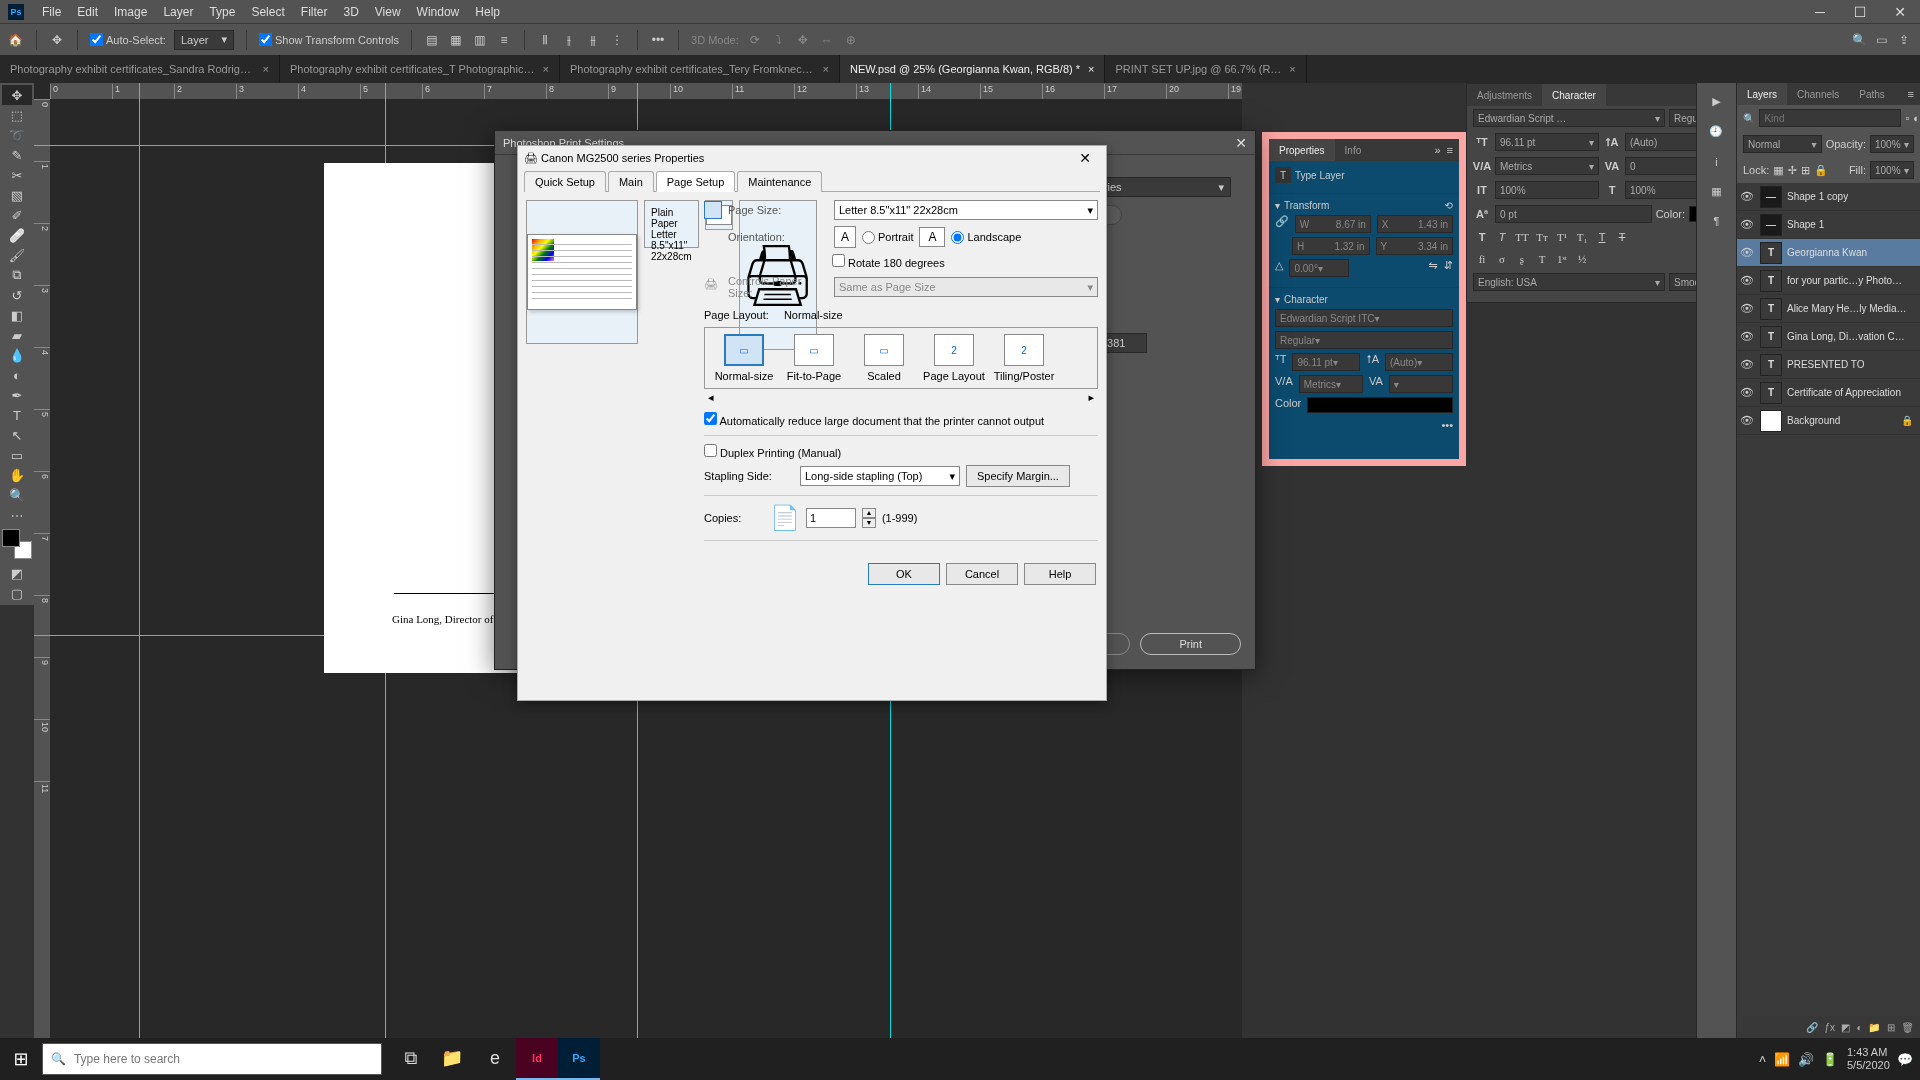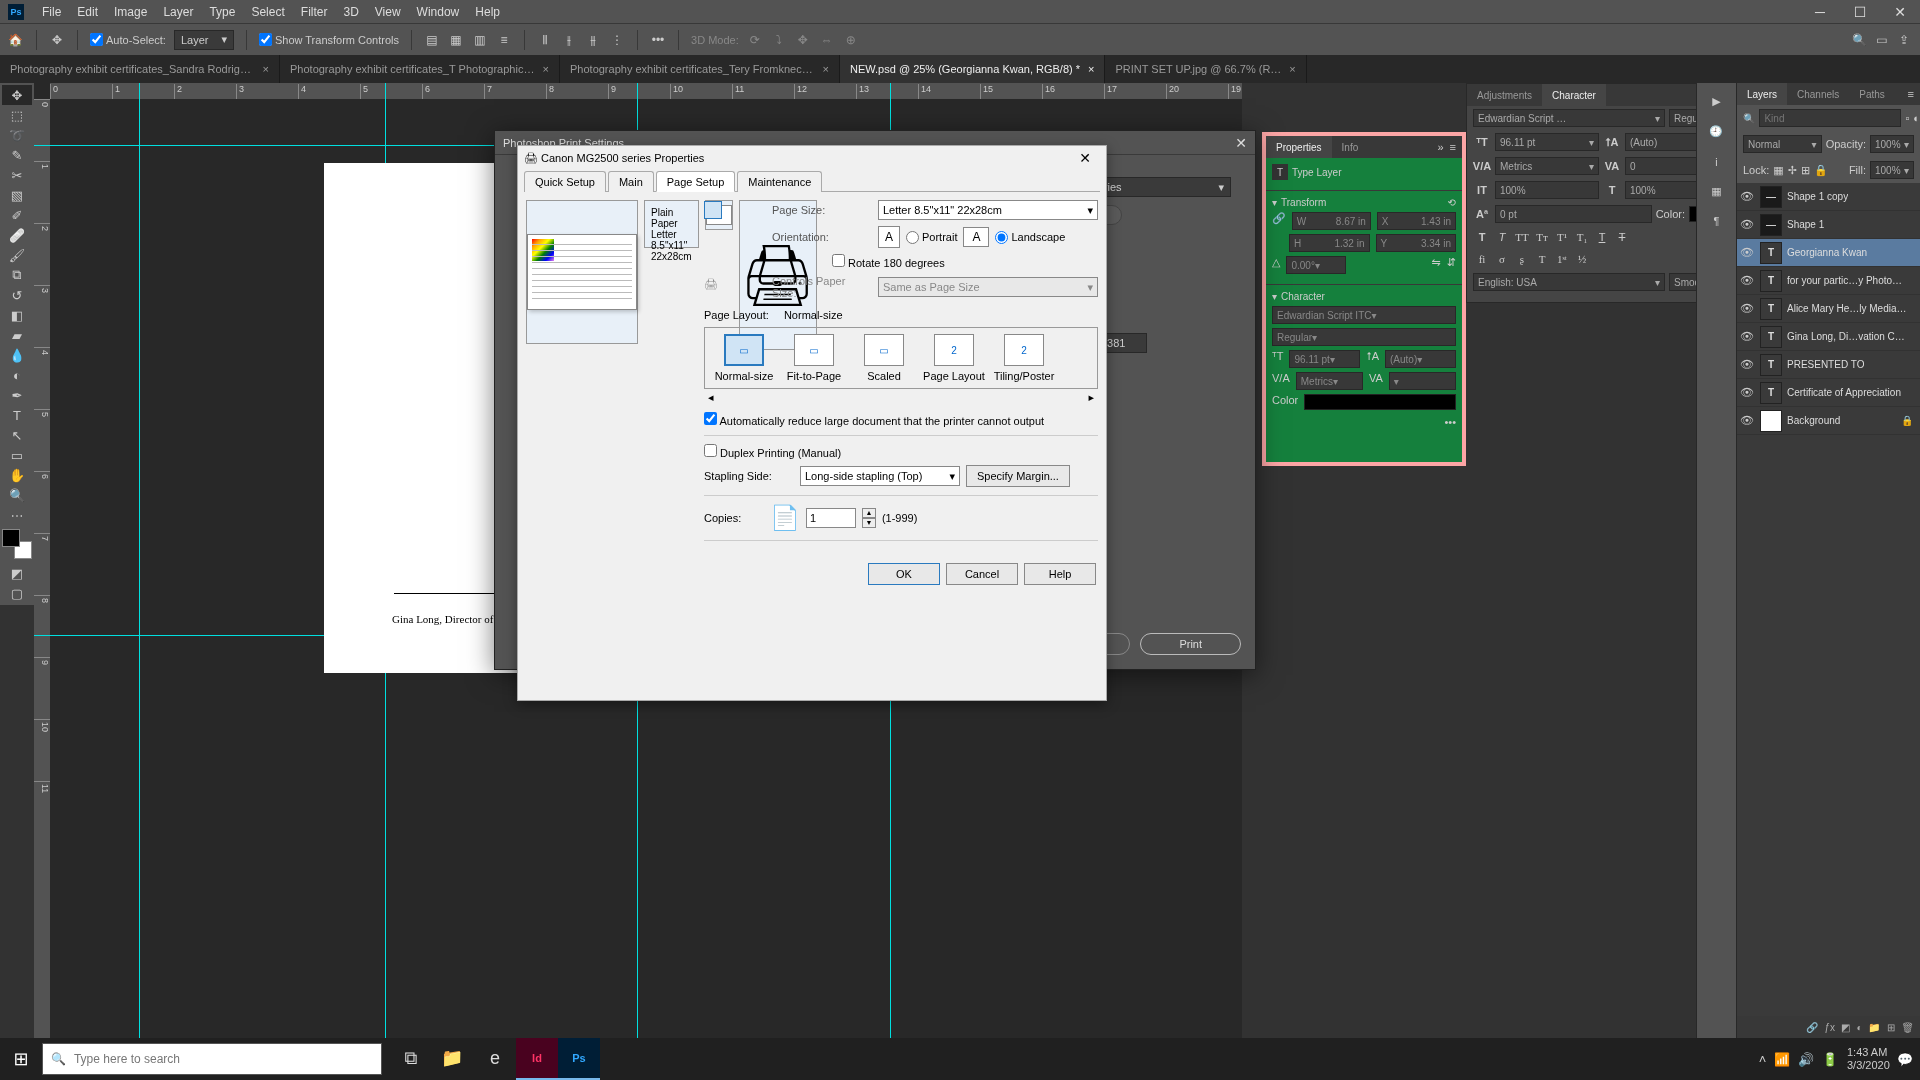--- a/index.html
+++ b/index.html
@@ -60,21 +60,21 @@
 
 
 .char-panel { position: absolute; right: 184px; top: 83px; width: 270px; height: 220px; background: #454545; border: 1px solid #282828; }
 .char-row { display: flex; align-items: center; gap: 4px; padding: 3px 6px; }
 .char-field { background: #383838; border: 1px solid #282828; height: 18px; padding: 0 4px; color: #aaa; font-size: 10px; flex: 1; display: flex; align-items: center; justify-content: space-between; }
 .char-icon-btn { width: 18px; height: 18px; display: flex; align-items: center; justify-content: center; font-size: 11px; color: #ccc; font-weight: bold; }
 .char-style-row { display: flex; gap: 2px; padding: 3px 6px; }
 .tbtn { width: 18px; height: 16px; display: flex; align-items: center; justify-content: center; font-size: 11px; color: #ccc; cursor: pointer; font-family: Georgia; }
 
 
-.props-panel { position: absolute; right: 454px; top: 132px; width: 204px; height: 334px; background: #15803d; border: 4px solid #fca5a5; }
+.props-panel { position: absolute; right: 454px; top: 132px; width: 204px; height: 334px; background: #0c4a6e; border: 7px solid #fca5a5; }
 .props-section { padding: 6px; border-top: 1px solid #383838; }
 .props-label { font-size: 10px; color: #ccc; margin-bottom: 4px; display: flex; align-items: center; gap: 4px; }
 .props-row { display: flex; gap: 6px; margin-bottom: 4px; }
 .props-field { background: #383838; flex: 1; height: 18px; padding: 0 4px; color: #888; font-size: 10px; display: flex; align-items: center; border: 1px solid #282828; }
 
 
 .layers-header { display: flex; align-items: center; padding: 4px 6px; gap: 4px; }
 .layer-search { flex: 1; background: #383838; border: 1px solid #282828; height: 18px; padding: 0 4px; color: #888; font-size: 10px; }
 .layers-list { flex: 1; overflow: auto; background: #3a3a3a; }
 .layer-row { display: flex; align-items: center; height: 28px; border-bottom: 1px solid #323232; padding: 0 2px; gap: 5px; cursor: pointer; }
@@ -112,21 +112,21 @@
 .preview-box { border: 1px solid #999; background: #e8f0f8; height: 144px; display: flex; align-items: center; justify-content: center; }
 .preview-page { width: 110px; height: 76px; background: #fff; border: 1px solid #888; box-shadow: 2px 2px 4px rgba(0,0,0,0.2); position: relative; overflow: hidden; }
 .preview-swatch { position: absolute; left: 4px; top: 4px; width: 22px; height: 22px; background: linear-gradient(135deg, red, orange, yellow, green, blue, violet); }
 .preview-lines { position: absolute; left: 4px; right: 4px; top: 4px; bottom: 4px; }
 .preview-lines div { height: 1px; background: #bbb; margin-top: 5px; }
 .media-box { border: 1px solid #999; background: #e8f0f8; padding: 6px; font-size: 10px; height: 48px; }
 .printer-img { height: 150px; border: 1px solid #999; background: #e8f0f8; display: flex; align-items: center; justify-content: center; font-size: 60px; }
 
 .settings-col { flex: 1; font-size: 11px; }
 .setting-row { display: flex; align-items: center; margin-bottom: 6px; gap: 6px; }
-.setting-label { width: 100px; color: #555; margin-left: 44px; }
+.setting-label { width: 100px; color: #555; }
 .win-select { border: 1px solid #888; height: 20px; background: #fff; padding: 0 4px; font-size: 11px; flex: 1; display: flex; align-items: center; justify-content: space-between; cursor: pointer; }
 .win-select.disabled { background: #e8e8e8; color: #888; }
 .radio-opt { display: flex; align-items: center; gap: 3px; }
 .orient-icon { width: 22px; height: 22px; border: 1px solid #888; background: #fff; display: flex; align-items: center; justify-content: center; font-size: 12px; }
 .layout-options { display: flex; gap: 4px; border: 1px solid #999; padding: 6px; margin-top: 4px; }
 .layout-opt { width: 66px; text-align: center; cursor: pointer; }
 .layout-icon { width: 40px; height: 32px; border: 1px solid #888; background: #fff; margin: 0 auto 4px; display: flex; align-items: center; justify-content: center; font-size: 10px; color: #0066cc; }
 .layout-icon.sel { border: 2px solid #2a7abf; background: #d0e4f5; }
 .hr { height: 1px; background: #ccc; margin: 8px 0; }
 .staple-row { display: flex; align-items: center; gap: 6px; margin-bottom: 6px; }
@@ -797,17 +797,17 @@
   <div class="task-icon">e</div>
   <div class="task-icon active" style="background:#49021f;color:#ff3366;font-size:11px;font-weight:bold">Id</div>
   <div class="task-icon active" style="background:#001e36;color:#31a8ff;font-size:11px;font-weight:bold">Ps</div>
   <div class="tray">
     <span class="tray-icon">˄</span>
     <span class="tray-icon">📶</span>
     <span class="tray-icon">🔊</span>
     <span class="tray-icon">🔋</span>
     <div class="clock">
       <div>1:43 AM</div>
-      <div>3/3/2020</div>
+      <div>5/5/2020</div>
     </div>
     <span class="tray-icon">💬</span>
   </div>
 </div>
 
 </body></html>

